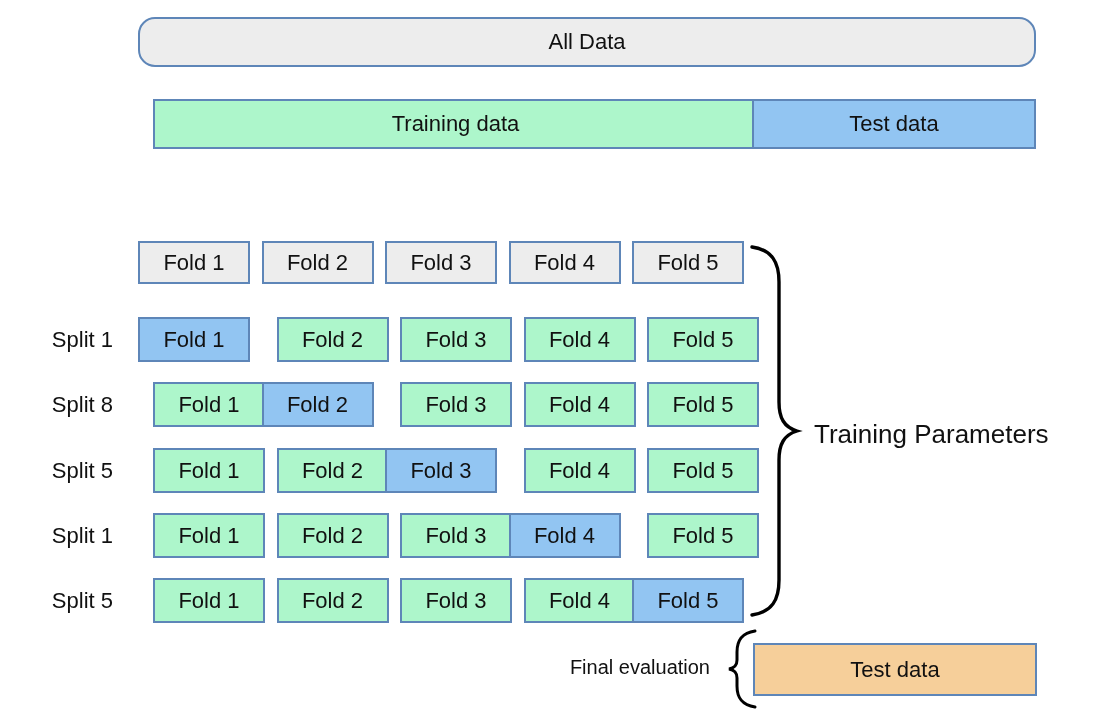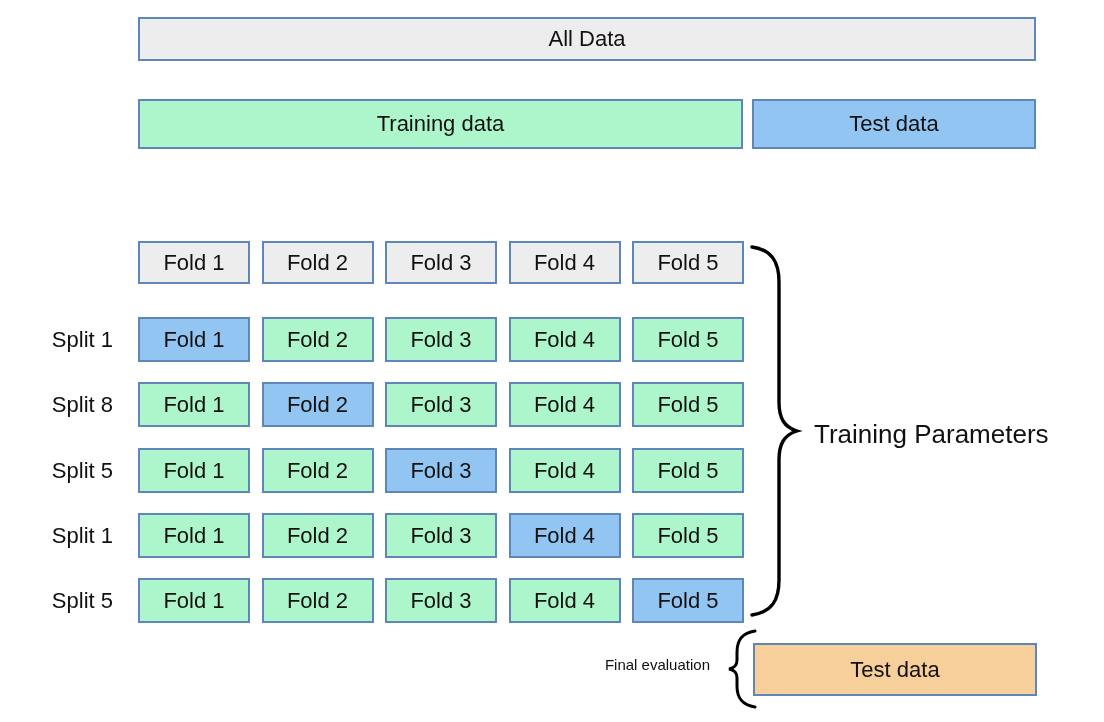--- a/index.html
+++ b/index.html
@@ -12,39 +12,39 @@
     font-family:"Liberation Sans", sans-serif;color:var(--text);
     overflow:hidden;
   }
   .box{
     position:absolute;box-sizing:border-box;
     border:2px solid var(--border);
     display:flex;align-items:center;justify-content:center;
     font-size:22px;line-height:1;white-space:nowrap;
   }
   .fill-gray{background:var(--gray);}
-  .fill-green{background:var(--green);}
+  .fill-green{background:var(--green);margin-left:15px;}
   .fill-blue{background:var(--blue);}
   .fill-orange{background:var(--orange);}
   .split-label{
     position:absolute;box-sizing:border-box;
     display:flex;align-items:center;justify-content:flex-end;
     font-size:22px;line-height:1;white-space:nowrap;text-align:right;
   }
   .annotation{
     position:absolute;line-height:1;white-space:nowrap;
   }
   #finding-parameters{left:814px;top:421px;font-size:26px;}
-  #final-evaluation{left:450px;top:657px;width:260px;text-align:right;font-size:15px;}
+  #final-evaluation{left:450px;top:657px;width:260px;text-align:right;font-size:20px;}
   #brace-overlay{position:absolute;left:0;top:0;width:1104px;height:722px;pointer-events:none;}
 </style>
 </head>
 <body>
 
-<div class="box fill-gray" style="left:138px;top:17px;width:898px;height:44px;">
+<div class="box fill-gray" style="left:138px;top:17px;width:898px;height:50px;border-radius:17px;">
   <span>All Data</span>
 </div>
 
 <div class="box fill-green" style="left:138px;top:99px;width:605px;height:50px;">
   <span>Training data</span>
 </div>
 
 <div class="box fill-blue" style="left:752px;top:99px;width:284px;height:50px;">
   <span>Test data</span>
 </div>

